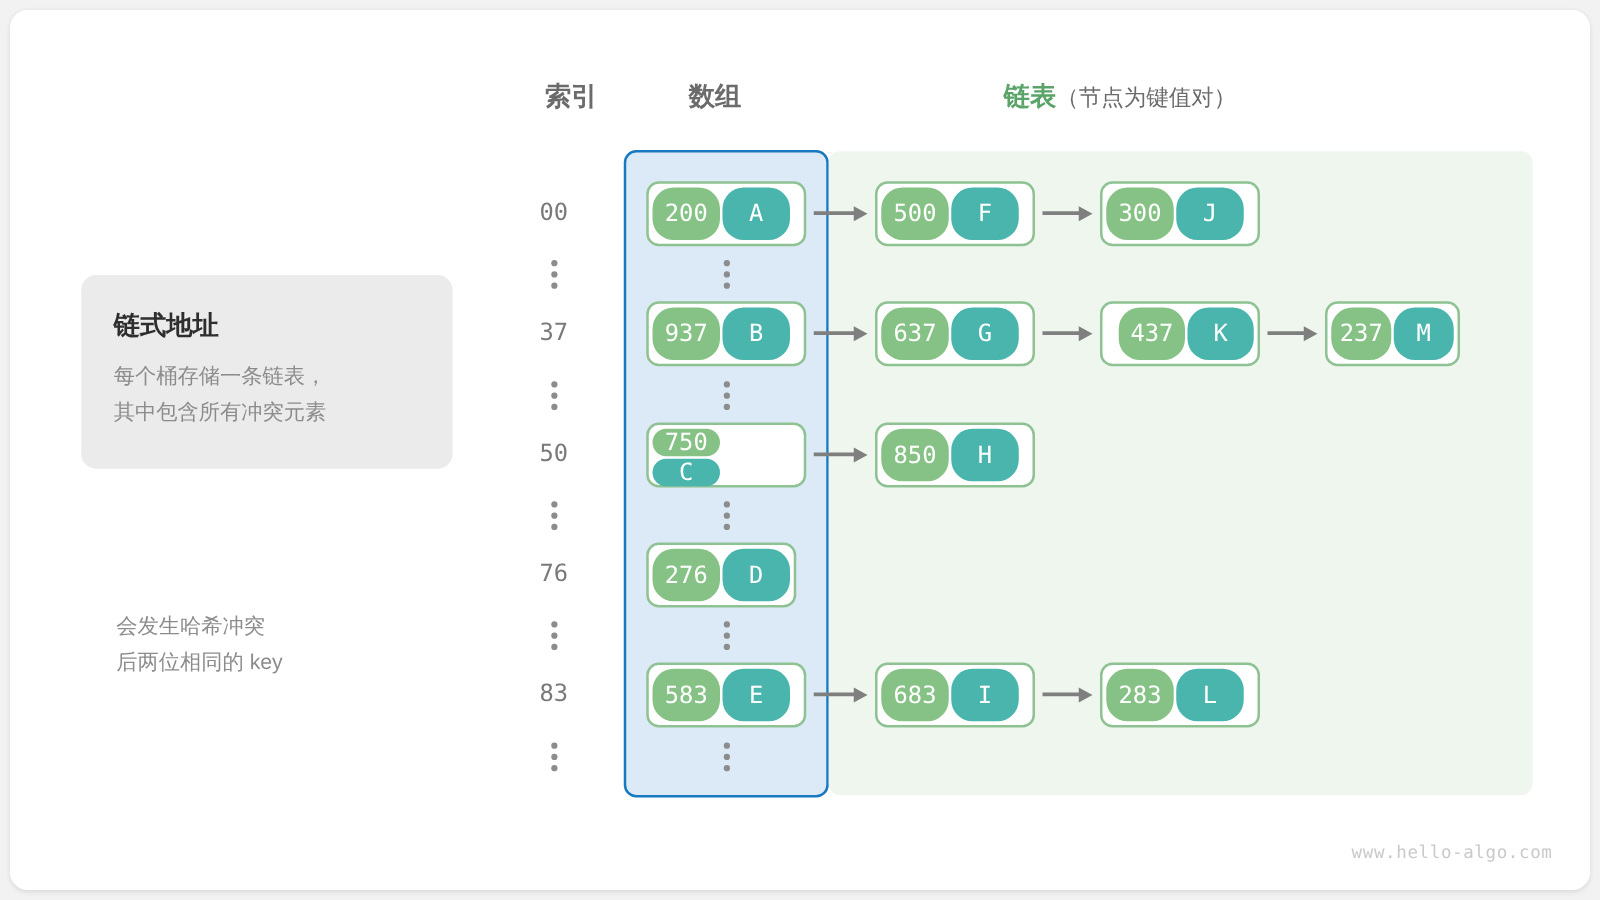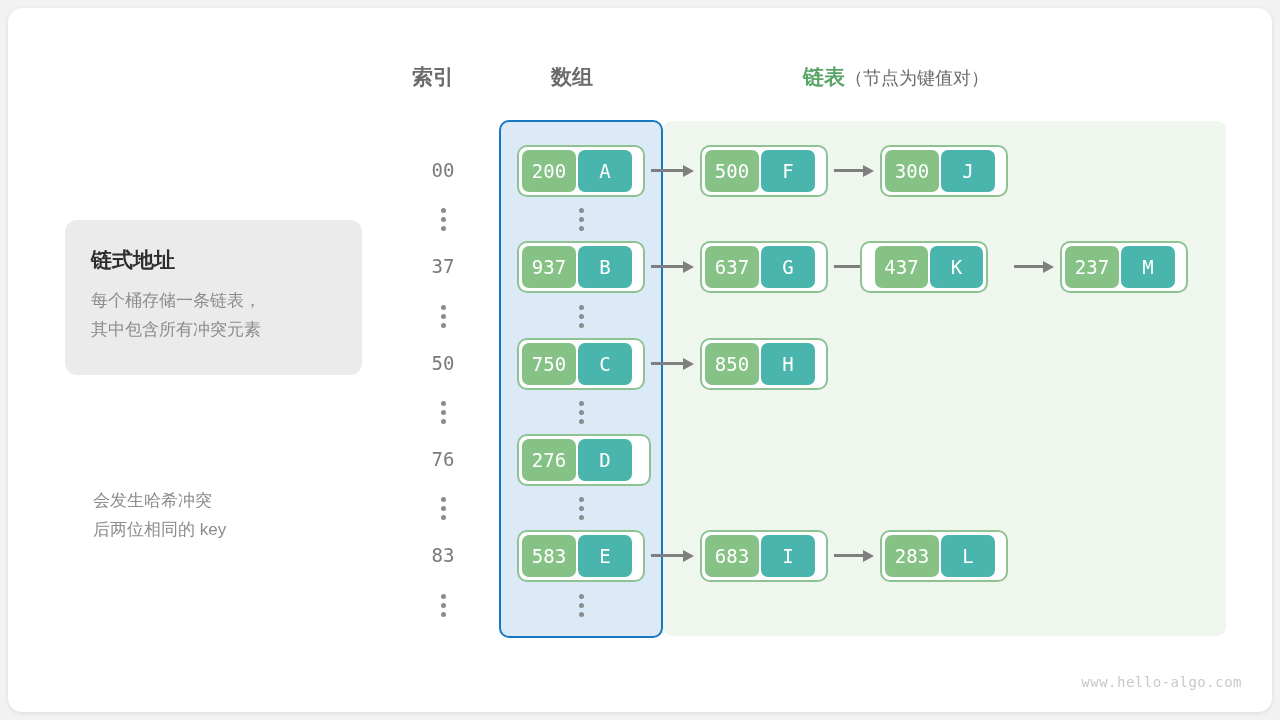--- a/index.html
+++ b/index.html
@@ -20,21 +20,21 @@
   }
 
   
   .hdr {
     position: absolute;
     font-size: 21px;
     font-weight: bold;
     color: #6b6b6b;
     white-space: nowrap;
   }
-  #hdr-index { left: 404px; top: 55px; }
+  #hdr-index { left: 428px; top: 55px; }
   #hdr-array { left: 543px; top: 55px; }
   #hdr-list  { left: 795px; top: 55px; color: #5aa469; }
   #hdr-list .sub {
     font-size: 18px;
     font-weight: normal;
     color: #6b6b6b;
   }
 
   
   #info-card {
@@ -123,21 +123,21 @@
     display: flex;
     gap: 2px;
   }
   .node .k, .node .v {
     display: flex;
     align-items: center;
     justify-content: center;
     font-family: "DejaVu Sans Mono", monospace;
     font-size: 19px;
     color: #ffffff;
-    border-radius: 7px;
+    border-radius: 17px;
   }
   .node .k { width: 54px; background: #86c286; }
   .node .v { width: 54px; background: #49b5ad; }
 
   
   .arrow {
     position: absolute;
     height: 12px;
     overflow: visible;
   }
@@ -233,44 +233,44 @@
         <div class="head" style="left: 32px;"></div>
       </div>
       <div class="node" style="left: 692px; top: 233px; width: 128px;">
         <div class="k">637</div>
         <div class="v">G</div>
       </div>
       <div class="arrow" style="left: 826px; top: 253px; width: 40px;">
         <div class="shaft" style="width: 30px;"></div>
         <div class="head" style="left: 29px;"></div>
       </div>
-      <div class="node" style="left: 852px; top: 233px; width: 128px; padding-left: 13px;">
+      <div class="node" style="left: 872px; top: 233px; width: 128px; padding-left: 13px;">
         <div class="k">437</div>
         <div class="v">K</div>
       </div>
       <div class="arrow" style="left: 1006px; top: 253px; width: 40px;">
         <div class="shaft" style="width: 30px;"></div>
         <div class="head" style="left: 29px;"></div>
       </div>
-      <div class="node" style="left: 1052px; top: 233px; width: 128px;">
+      <div class="node" style="left: 1052px; top: 233px; width: 108px;">
         <div class="k">237</div>
         <div class="v">M</div>
       </div>
       <div class="vdots" style="left: 432px; top: 297px;">
         <i></i>
         <i></i>
         <i></i>
       </div>
       <div class="vdots" style="left: 570px; top: 297px;">
         <i></i>
         <i></i>
         <i></i>
       </div>
       <div class="idx" style="top: 344px;">50</div>
-      <div class="node" style="left: 509px; top: 330px; width: 128px;">
+      <div class="node" style="left: 509px; top: 330px; width: 128px; flex-direction: column;">
         <div class="k">750</div>
         <div class="v">C</div>
       </div>
       <div class="arrow" style="left: 643px; top: 350px; width: 43px;">
         <div class="shaft" style="width: 33px;"></div>
         <div class="head" style="left: 32px;"></div>
       </div>
       <div class="node" style="left: 692px; top: 330px; width: 128px;">
         <div class="k">850</div>
         <div class="v">H</div>
@@ -279,21 +279,21 @@
         <i></i>
         <i></i>
         <i></i>
       </div>
       <div class="vdots" style="left: 570px; top: 393px;">
         <i></i>
         <i></i>
         <i></i>
       </div>
       <div class="idx" style="top: 440px;">76</div>
-      <div class="node" style="left: 509px; top: 426px; width: 134px;">
+      <div class="node" style="left: 509px; top: 426px; width: 120px;">
         <div class="k">276</div>
         <div class="v">D</div>
       </div>
       <div class="vdots" style="left: 432px; top: 489px;">
         <i></i>
         <i></i>
         <i></i>
       </div>
       <div class="vdots" style="left: 570px; top: 489px;">
         <i></i>

